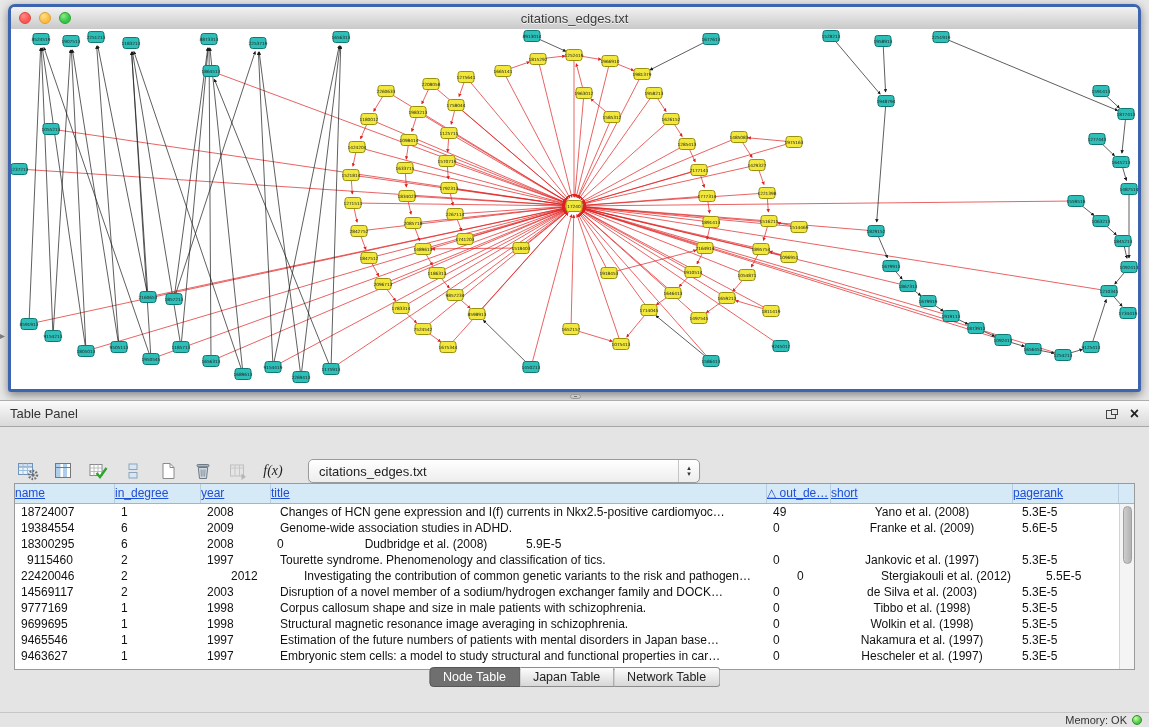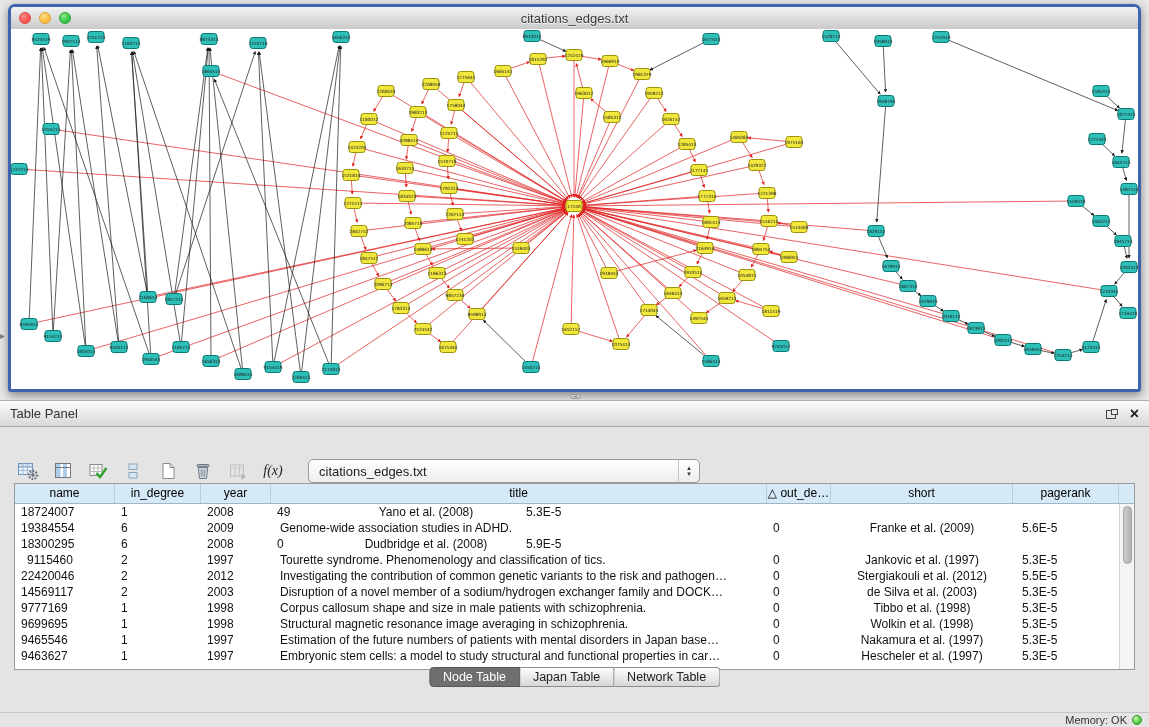--- a/index.html
+++ b/index.html
@@ -36,22 +36,22 @@
   .toolbar{position:absolute;left:14px;top:36px;height:30px;display:flex;align-items:center;gap:7px;margin-top:19px;}
   .tb-btn{width:28px;height:26px;display:flex;align-items:center;justify-content:center;border-radius:4px;cursor:pointer;}
   .fx{font-family:"Liberation Serif",serif;font-style:italic;font-size:14px;color:#222;}
   .combo{margin-left:14px;width:392px;height:24px;background:linear-gradient(#ffffff,#ededed);border:1px solid #9b9b9b;border-radius:5px;
     display:flex;align-items:center;font-size:13px;color:#222;box-sizing:border-box;cursor:pointer;box-shadow:0 1px 1px rgba(0,0,0,.12);}
   .combo .val{padding-left:10px;flex:1;overflow:hidden;white-space:nowrap;}
   .stepper{width:20px;height:100%;display:flex;flex-direction:column;align-items:center;justify-content:center;color:#333;font-size:7px;line-height:6px;border-left:1px solid #c6c6c6;}
 
   .table-wrap{position:absolute;left:14px;right:14px;top:82px;bottom:42px;background:#fff;border:1px solid #9a9a9a;overflow:hidden;}
   .thead{display:flex;height:19px;border-bottom:1px solid #9fb6c6;background:#d6e9f7;}
-  .th{box-sizing:border-box;height:19px;line-height:18px;font-size:12px;color:#000000;text-align:center;
-    border-right:1px solid #b5cdde;overflow:hidden;white-space:nowrap;flex:none;cursor:pointer;}
+  .th{box-sizing:border-box;height:19px;line-height:18px;font-size:12px;color:#1d4ed8;text-align:left;
+    border-right:1px solid #b5cdde;overflow:hidden;white-space:nowrap;flex:none;cursor:pointer;text-decoration:underline;}
   .tbody{position:absolute;left:0;right:15px;top:20px;bottom:0;overflow:hidden;}
   .tr{display:flex;height:16px;line-height:16px;background:#fff;}
   .td{box-sizing:border-box;font-size:12px;color:#111;padding-left:6px;white-space:nowrap;overflow:hidden;flex:none;}
   .td.c3{padding-left:9px;}
   .td.c5{text-align:center;padding-left:0;}
   .td.c6{padding-left:9px;}
   .vscroll{position:absolute;right:0;top:20px;bottom:0;width:15px;background:#f4f4f4;border-left:1px solid #d4d4d4;box-sizing:border-box;}
   .vthumb{margin:2px auto;width:9px;height:58px;border-radius:5px;background:linear-gradient(90deg,#cdcdcd,#b3b3b3);border:1px solid #a0a0a0;box-sizing:border-box;}
 
   .tabs{position:absolute;left:50%;bottom:25px;transform:translateX(-50%);display:flex;}
@@ -824,20 +824,21 @@
         <div class="th" style="width: 496px;">title</div>
         <div class="th" style="width: 64px;">△ out_de…</div>
         <div class="th" style="width: 182px;">short</div>
         <div class="th" style="width: 106px;">pagerank</div>
       </div>
     <div class="tbody">
         <div class="tr">
           <div class="td c0" style="width: 100px;">18724007</div>
           <div class="td c1" style="width: 86px;">1</div>
           <div class="td c2" style="width: 70px;">2008</div>
+          <div class="td c3" style="width: 496px;">Changes of HCN gene expression and I(f) currents in Nkx2.5-positive cardiomyoc…</div>
           <div class="td c4" style="width: 64px;">49</div>
           <div class="td c5" style="width: 182px;">Yano et al. (2008)</div>
           <div class="td c6" style="width: 106px;">5.3E-5</div>
         </div>
         <div class="tr">
           <div class="td c0" style="width: 100px;">19384554</div>
           <div class="td c1" style="width: 86px;">6</div>
           <div class="td c2" style="width: 70px;">2009</div>
           <div class="td c3" style="width: 496px;">Genome-wide association studies in ADHD.</div>
           <div class="td c4" style="width: 64px;">0</div>
@@ -857,21 +858,21 @@
           <div class="td c1" style="width: 86px;">2</div>
           <div class="td c2" style="width: 70px;">1997</div>
           <div class="td c3" style="width: 496px;">Tourette syndrome. Phenomenology and classification of tics.</div>
           <div class="td c4" style="width: 64px;">0</div>
           <div class="td c5" style="width: 182px;">Jankovic et al. (1997)</div>
           <div class="td c6" style="width: 106px;">5.3E-5</div>
         </div>
         <div class="tr">
           <div class="td c0" style="width: 100px;">22420046</div>
           <div class="td c1" style="width: 86px;">2</div>
-          <div class="td c2" style="width: 70px;">2012</div>
+          <div class="td c2" style="width: 70px; margin-left: 24px;">2012</div>
           <div class="td c3" style="width: 496px;">Investigating the contribution of common genetic variants to the risk and pathogen…</div>
           <div class="td c4" style="width: 64px;">0</div>
           <div class="td c5" style="width: 182px;">Stergiakouli et al. (2012)</div>
           <div class="td c6" style="width: 106px;">5.5E-5</div>
         </div>
         <div class="tr">
           <div class="td c0" style="width: 100px;">14569117</div>
           <div class="td c1" style="width: 86px;">2</div>
           <div class="td c2" style="width: 70px;">2003</div>
           <div class="td c3" style="width: 496px;">Disruption of a novel member of a sodium/hydrogen exchanger family and DOCK…</div>

